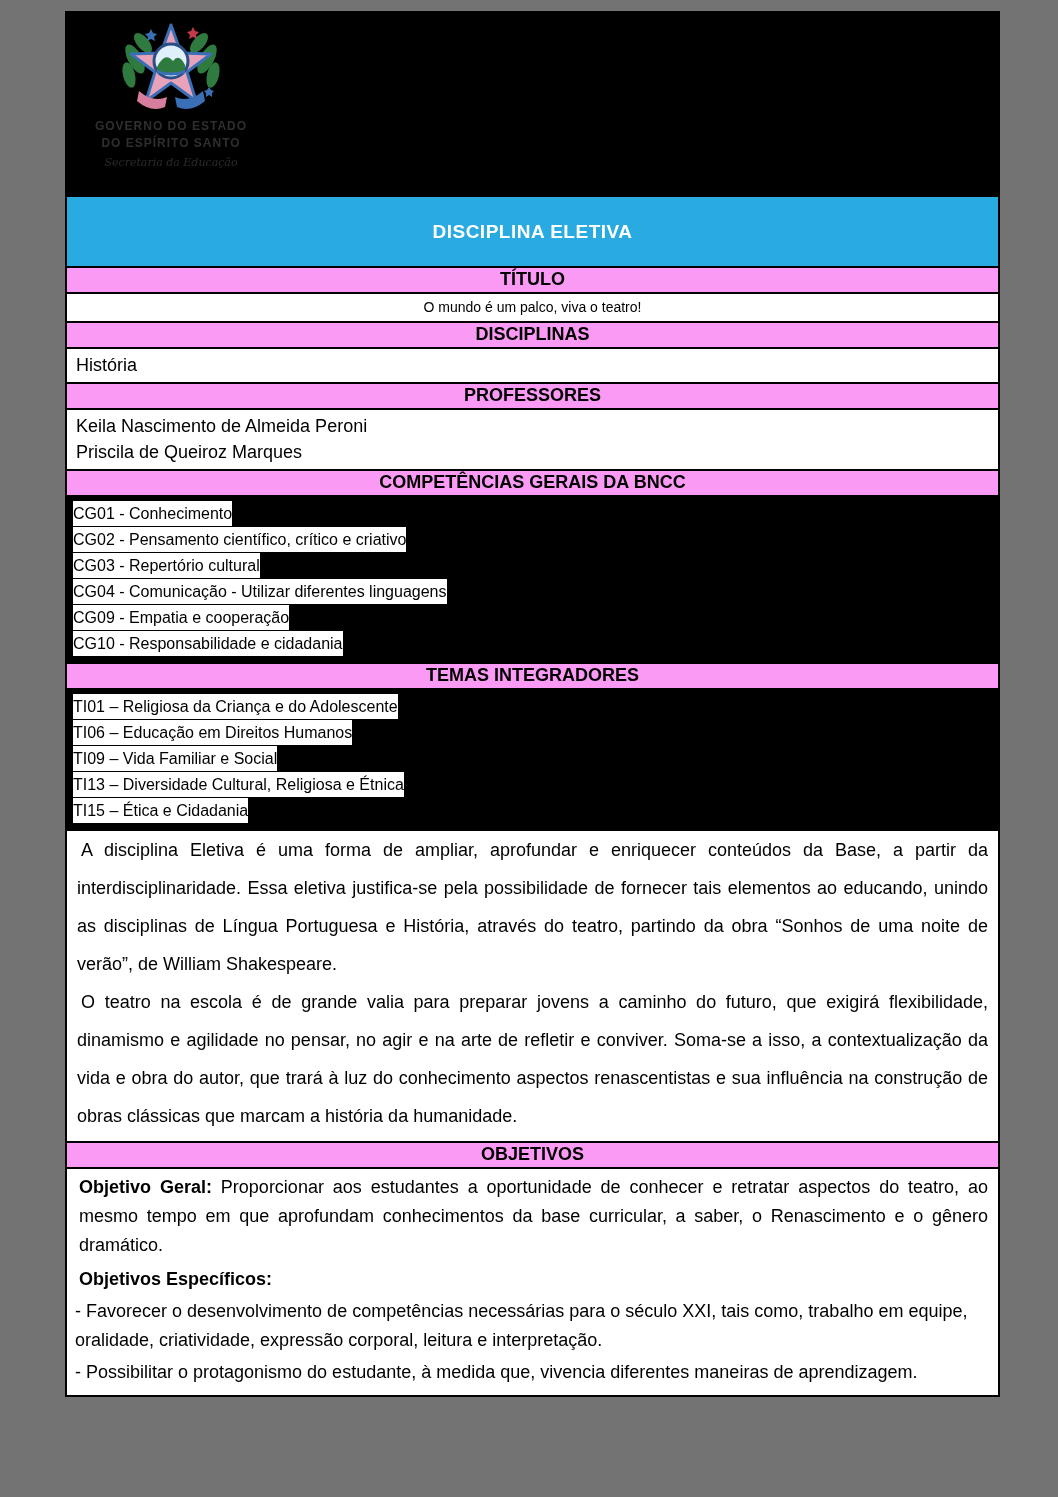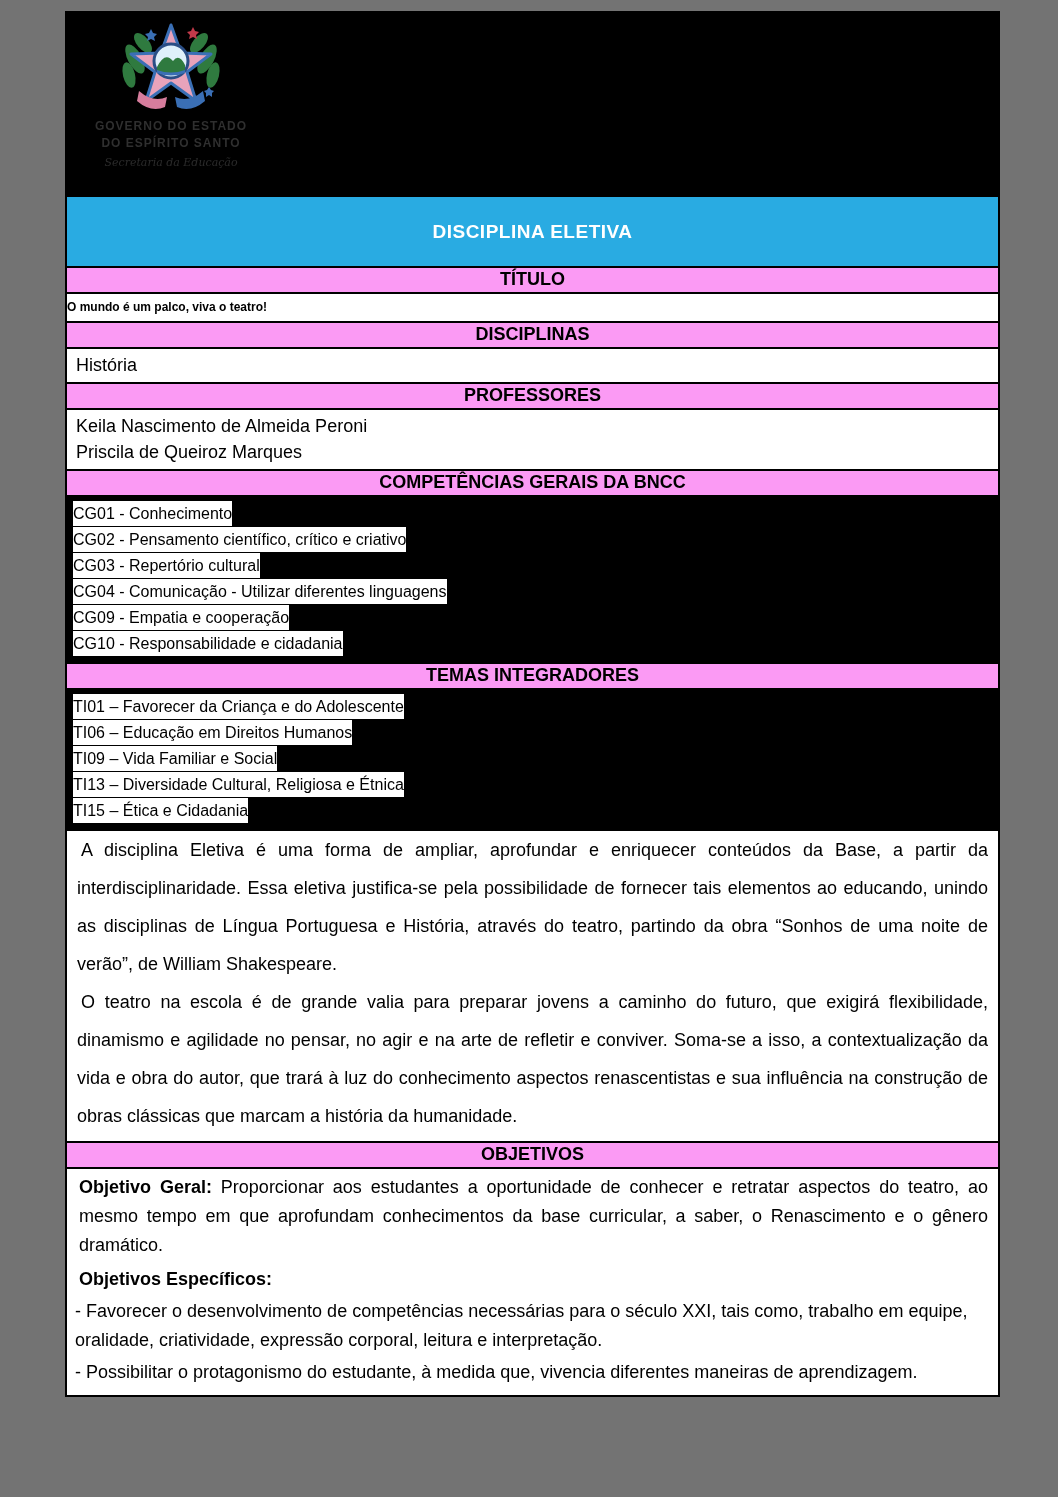--- a/index.html
+++ b/index.html
@@ -46,21 +46,21 @@
   }
 
   .hdr {
     background:var(--header-pink, #FB9AF4);
     text-align:center; font-weight:bold; font-size:18px;
     padding:2px 0 3px 0; line-height:19px;
   }
 
   .cell-white { background:#fff; }
   .title-cell {
-    text-align:left; font-weight:bold; font-size:12px;
+    text-align:center; font-weight:normal; font-size:14px;
     padding:3px 0 4px 0; line-height:20px;
   }
   .list-cell { padding:3px 8px 4px 9px; }
   .list-cell .line { font-size:18px; line-height:26px; }
 
   .black-cell { background:#000; padding:4px 8px 5px 6px; }
   .black-cell .hl {
     display:table; background:#fff; color:#000;
     font-size:16px; line-height:25px; margin-bottom:1px;
     padding-left:3px;
@@ -143,21 +143,21 @@
         <div class="hl" style="padding-right:44px">CG01 - Conhecimento</div>
         <div class="hl" style="padding-right:8px">CG02 - Pensamento científico, crítico e criativo</div>
         <div class="hl" style="padding-right:18px">CG03 - Repertório cultural</div>
         <div class="hl" style="padding-right:6px">CG04 - Comunicação - Utilizar diferentes linguagens</div>
         <div class="hl" style="padding-right:48px">CG09 - Empatia e cooperação</div>
         <div class="hl" style="padding-right:8px">CG10 - Responsabilidade e cidadania</div>
       </div>
 
       <div class="row hdr">TEMAS INTEGRADORES</div>
       <div class="row black-cell">
-        <div class="hl" style="padding-right:6px">TI01 – Favorecer da Criança e do Adolescente</div>
+        <div class="hl" style="padding-right:6px">TI01 – Religiosa da Criança e do Adolescente</div>
         <div class="hl" style="padding-right:34px">TI06 – Educação em Direitos Humanos</div>
         <div class="hl" style="padding-right:0;padding-left:8px">TI09 – Vida Familiar e Social</div>
         <div class="hl" style="padding-right:5px">TI13 – Diversidade Cultural, Religiosa e Étnica</div>
         <div class="hl" style="padding-right:28px">TI15 – Ética e Cidadania</div>
       </div>
 
       <div class="row cell-white just-cell">
         <p>A disciplina Eletiva é uma forma de ampliar, aprofundar e enriquecer conteúdos da Base, a partir da interdisciplinaridade. Essa eletiva justifica-se pela possibilidade de fornecer tais elementos ao educando, unindo as disciplinas de Língua Portuguesa e História, através do teatro, partindo da obra “Sonhos de uma noite de verão”, de William Shakespeare.</p>
         <p>O teatro na escola é de grande valia para preparar jovens a caminho do futuro, que exigirá flexibilidade, dinamismo e agilidade no pensar, no agir e na arte de refletir e conviver. Soma-se a isso, a contextualização da vida e obra do autor, que trará à luz do conhecimento aspectos renascentistas e sua influência na construção de obras clássicas que marcam a história da humanidade.</p>
       </div>

